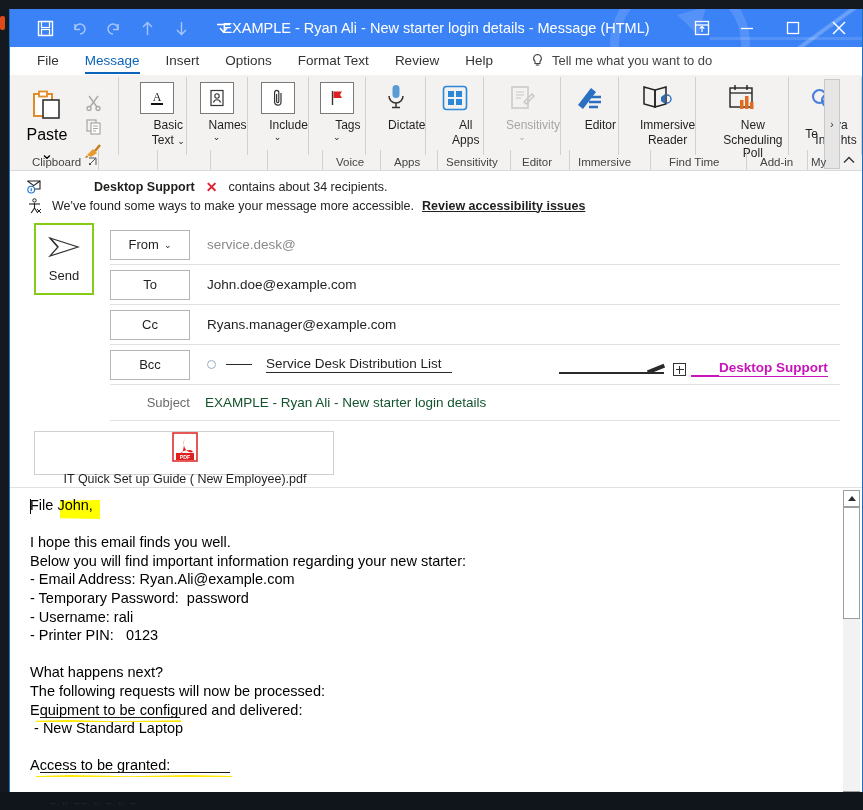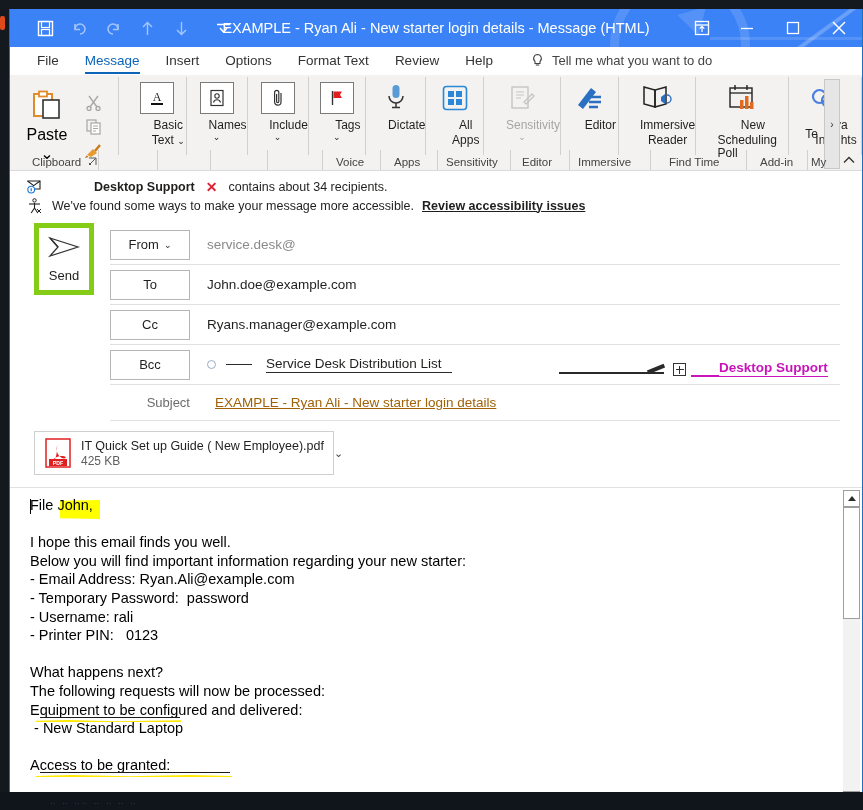--- a/index.html
+++ b/index.html
@@ -49,21 +49,21 @@
   .tab.active::after { content:""; position:absolute; left:13px; right:13px; bottom:1px; height:2px; background:#0b64b8; }
   .tellme { display:flex; align-items:center; gap:7px; margin-left:24px; color:#444; font-size:13px; }
   .tellme .bulb { width:15px; height:15px; }
 
   
   .ribbon { position:relative; height:96px; background:#f3f2f1; border-bottom:1px solid #d9d9d9; display:flex; align-items:flex-start; }
   .rgroup { position:relative; height:96px; display:flex; align-items:center; padding:5px 0 0 0; }
   .rsep { width:1px; background:#d2d0ce; height:78px; margin-top:2px; align-self:flex-start; }
   .ritem { width:60px; display:flex; flex-direction:column; align-items:center; padding-top:4px; cursor:default; }
   .ritem .glyph { height:38px; display:flex; align-items:center; justify-content:center; }
-  .ritem .lbl { font-size:12px; color:#201f1e; line-height:13px; margin-top:2px;margin-left:22px; }
+  .ritem .lbl { font-size:12px; color:#201f1e; text-align:center; line-height:13px; margin-top:2px;margin-left:22px; }
   .ritem .caret { font-size:9px; color:#201f1e; line-height:9px; margin-top:1px; }
   .ritem.disabled .lbl, .ritem.disabled .caret { color:#a6a6a6; }
   .ritem.wide { width:76px; }
   .ritem.xwide { width:98px; }
   .icon-box { width:34px; height:32px; border:1px solid #7a7a7a; display:flex; align-items:center; justify-content:center; background:#fff; }
 
   
   .paste-wrap { display:flex; padding-left:8px; }
   .paste-main { width:58px; display:flex; flex-direction:column; align-items:center; padding-top:2px; }
   .paste-side { width:34px; display:flex; flex-direction:column; align-items:center; gap:3px; padding-top:4px; }
@@ -80,50 +80,50 @@
   
   .infobar { background:#fff; padding:6px 0 4px 14px; }
   .inforow { display:flex; align-items:center; gap:8px; height:19px; font-size:12.5px; color:#201f1e; }
   .inforow .ico { width:20px; display:flex; justify-content:center; }
   .inforow .strong { font-weight:bold; padding-left:42px; }
   .inforow .xmark { color:#d23; font-size:14px; font-weight:bold; margin:0 3px; }
   .a11y-link { text-decoration:underline; font-weight:bold; color:#201f1e; cursor:pointer; }
 
   
   .headerzone { position:relative; background:#fff; padding:6px 0 0 0; }
-  .sendbtn { position:absolute; left:24px; top:4px; width:60px; height:72px; border:5px solid #84cc16;
+  .sendbtn { position:absolute; left:24px; top:4px; width:60px; height:72px; border:2px solid #84cc16;
              display:flex; flex-direction:column; align-items:center; justify-content:center; gap:6px; background:#fff; }
   .sendbtn .lbl { font-size:13px; color:#201f1e; }
   .fieldrows { margin-left:100px; margin-right:22px; }
   .frow { display:flex; align-items:center; height:40px; border-bottom:1px solid #e1e1e1; }
   .fbtn { width:80px; height:30px; border:1px solid #b5b5b5; background:#fff; display:flex; align-items:center; justify-content:center; gap:5px;
           font-size:13px; color:#201f1e; flex:0 0 80px; }
   .fval { flex:1; padding-left:17px; font-size:13.5px; color:#201f1e; position:relative; height:40px; display:flex; align-items:center; }
   .fval.placeholder { color:#8a8a8a; }
   .subjrow { display:flex; align-items:center; height:36px; border-bottom:1px solid #e1e1e1; }
   .subjlbl { width:80px; text-align:right; font-size:13px; color:#6b6b6b; flex:0 0 80px; }
-  .subjval { flex:1; padding-left:25px; font-size:13.5px; color:#a16207;text-decoration:underline; }
+  .subjval { flex:1; padding-left:15px; font-size:13.5px; color:#14532d; }
 
   
   .bcc-inner { display:flex; align-items:center; gap:0; width:100%; position:relative; }
   .bcc-circle { width:9px; height:9px; border:1.3px solid #9aaec4; border-radius:50%; margin-right:10px; }
   .bcc-dash { width:26px; height:1.4px; background:#2a2a2a; margin-right:14px; }
   .bcc-name { font-size:13.5px; color:#201f1e; border-bottom:1.3px solid #2a2a2a; padding:0 10px 1px 0; }
   .bcc-smudge { position:absolute; left:352px; top:16px; width:105px; height:2px; background:#2a2a2a; }
   .bcc-smudge2 { position:absolute; left:440px; top:11px; width:18px; height:4px; background:#2a2a2a; transform:rotate(-22deg); }
   .bcc-plus { position:absolute; left:466px; top:7px; width:13px; height:13px; border:1.3px solid #333; }
   .bcc-plus::before { content:""; position:absolute; left:5px; top:1.5px; width:1.3px; height:8px; background:#333; }
   .bcc-plus::after { content:""; position:absolute; top:5px; left:1.5px; height:1.3px; width:8px; background:#333; }
   .bcc-magenta { position:absolute; left:512px; top:4px; font-size:13.5px; font-weight:bold; color:#c814b8;
                  border-bottom:1.6px solid #c814b8; padding-bottom:1px; }
   .bcc-magenta-lead { position:absolute; left:484px; top:19px; width:28px; height:1.6px; background:#c814b8; }
 
   
   .attachzone { background:#fff; border-bottom:1px solid #e1e1e1; padding:10px 0 12px 24px; }
-  .attachchip { width:300px; height:44px; border:1px solid #cfcfcf; display:flex; align-items:center; gap:10px; padding:0 8px 0 10px; }
+  .attachchip { width:300px; height:44px; border:1px solid #cfcfcf; display:flex; align-items:center; gap:10px; padding:0 8px 0 10px;flex-direction:column; }
   .pdfico { width:26px; height:30px; flex:0 0 26px; }
   .attach-text { flex:1; display:flex; flex-direction:column; justify-content:center; gap:1px; }
   .attach-name { font-size:12.5px; color:#201f1e; white-space:nowrap; }
   .attach-size { font-size:12px; color:#5f5f5f; }
   .attach-caret { width:16px; color:#444; font-size:11px; display:flex; align-items:center; justify-content:center; }
 
   
   .bodyzone { position:relative; background:#fff; height:322px; }
   .bodytext { position:absolute; left:20px; top:8px; right:40px; font-family:"Liberation Sans", sans-serif;
               font-size:14.5px; color:#000; line-height:18.6px; }

